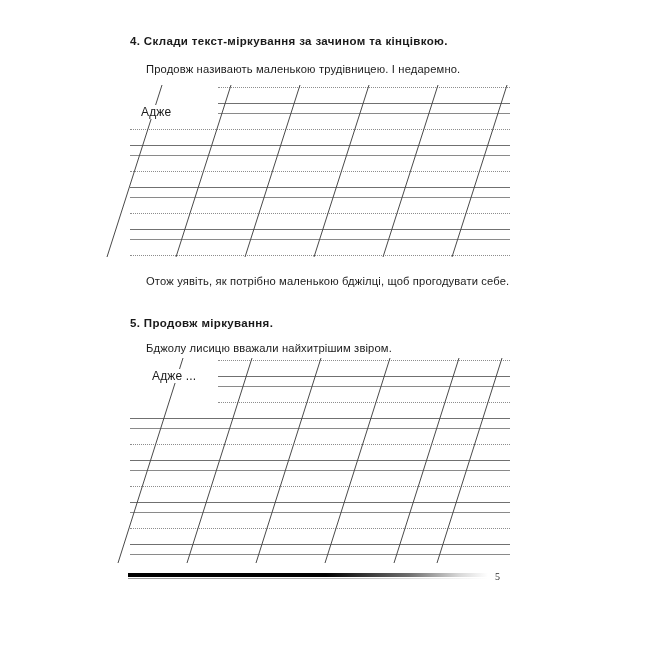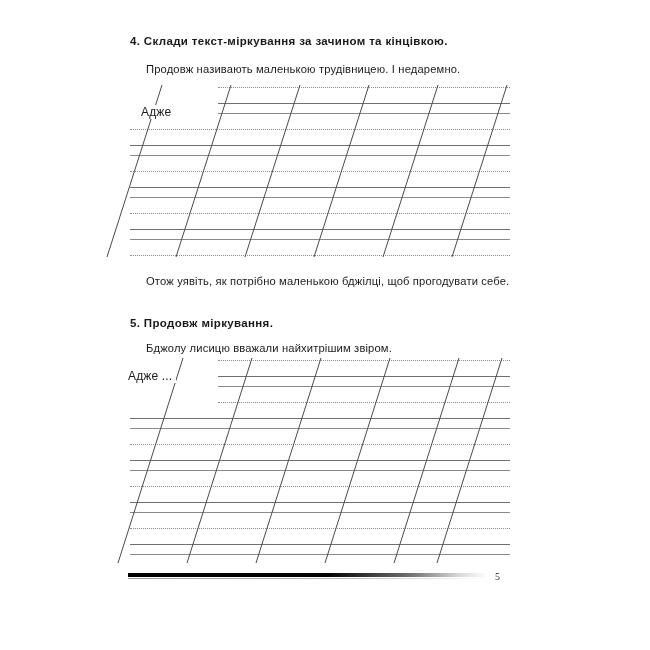--- a/index.html
+++ b/index.html
@@ -133,21 +133,21 @@
     </div>
 
     <div class="task-body" style="left:130px; top:273px; width:385px; text-indent:16px;">Отож уявіть, як потрібно маленькою бджілці, щоб прогодувати себе.</div>
   </div>
 
   <div>
     <div class="task-heading" style="left:130px; top:317px;">5. Продовж міркування.</div>
 
     <div class="task-body" style="left:146px; top:340px; width:380px;">Бджолу лисицю вважали найхитрішим звіром.</div>
 
-    <div class="inline-label" style="left:128px; top:369px;">Адже ...</div>
+    <div class="inline-label" style="left:152px; top:369px;">Адже ...</div>
 
     <div class="ruleblock" style="left:0px; top:358px; width:650px; height:205px;">
 
       <div class="ln-dot" style="left:218px; top:2px;   width:292px;"></div>
       <div class="ln-solid" style="left:218px; top:18px;  width:292px;"></div>
       <div class="ln-solid thick" style="left:218px; top:28px; width:292px;"></div>
       <div class="ln-dot" style="left:218px; top:44px;  width:292px;"></div>
 
       <div class="ln-solid" style="left:130px; top:60px;  width:380px;"></div>
       <div class="ln-solid thick" style="left:130px; top:70px; width:380px;"></div>

